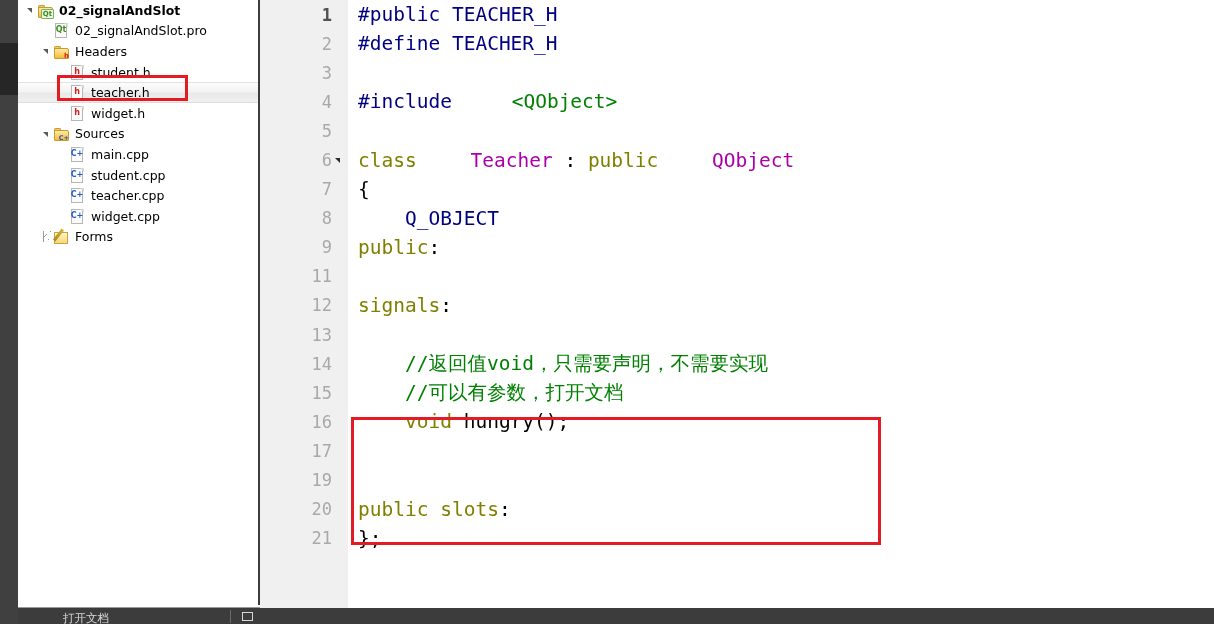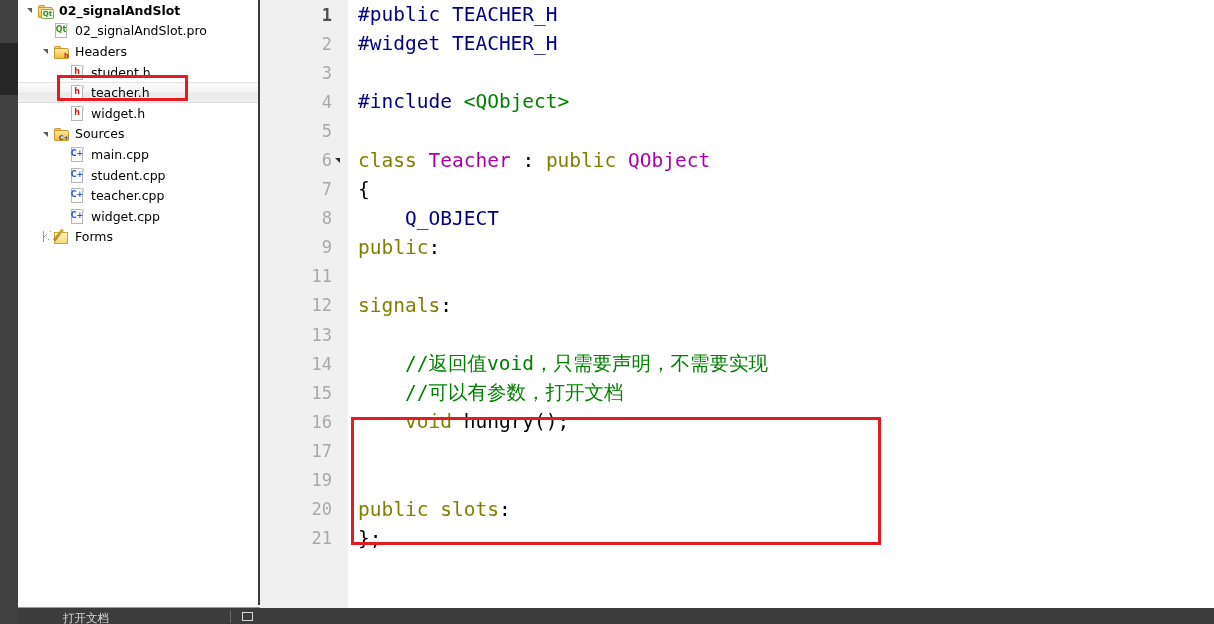--- a/index.html
+++ b/index.html
@@ -226,23 +226,23 @@
     font-family: "DejaVu Sans Mono", monospace;
     font-size: 19.5px;
     line-height: 29px;
     white-space: pre;
     color: #000000;
     padding-left: 10px;
   }
 
   
   .t-pre   { color: #000080; }          
-  .t-str   { color: #008000; }          
+  .t-str   { color: #008000; margin-left: 48px; }          
   .t-kw    { color: #808000; }          
-  .t-type  { color: #aa00aa; }          
+  .t-type  { color: #aa00aa; margin-left: 42px; }          
   .t-macro { color: #000080; }          
   .t-cmt   { color: #008000; }          
   .t-plain { color: #000000; }
 
   
   .anno-box-code {
     position: absolute;
     left: 351px; top: 417px;
     width: 530px; height: 128px;
     border: 3px solid #e51b23;
@@ -454,21 +454,21 @@
     <div class="gutter"></div>
     <div class="code-lines" id="code-lines">
         <div class="code-line">
           <span class="lineno current">1</span>
           <span class="foldcol"></span>
           <span class="code-text"><span class="t-pre">#public </span><span class="t-pre">TEACHER_H</span></span>
         </div>
         <div class="code-line">
           <span class="lineno">2</span>
           <span class="foldcol"></span>
-          <span class="code-text"><span class="t-pre">#widget </span><span class="t-pre">TEACHER_H</span></span>
+          <span class="code-text"><span class="t-pre">#define </span><span class="t-pre">TEACHER_H</span></span>
         </div>
         <div class="code-line">
           <span class="lineno">3</span>
           <span class="foldcol"></span>
           <span class="code-text"></span>
         </div>
         <div class="code-line">
           <span class="lineno">4</span>
           <span class="foldcol"></span>
           <span class="code-text"><span class="t-pre">#include </span><span class="t-str">&lt;QObject&gt;</span></span>

